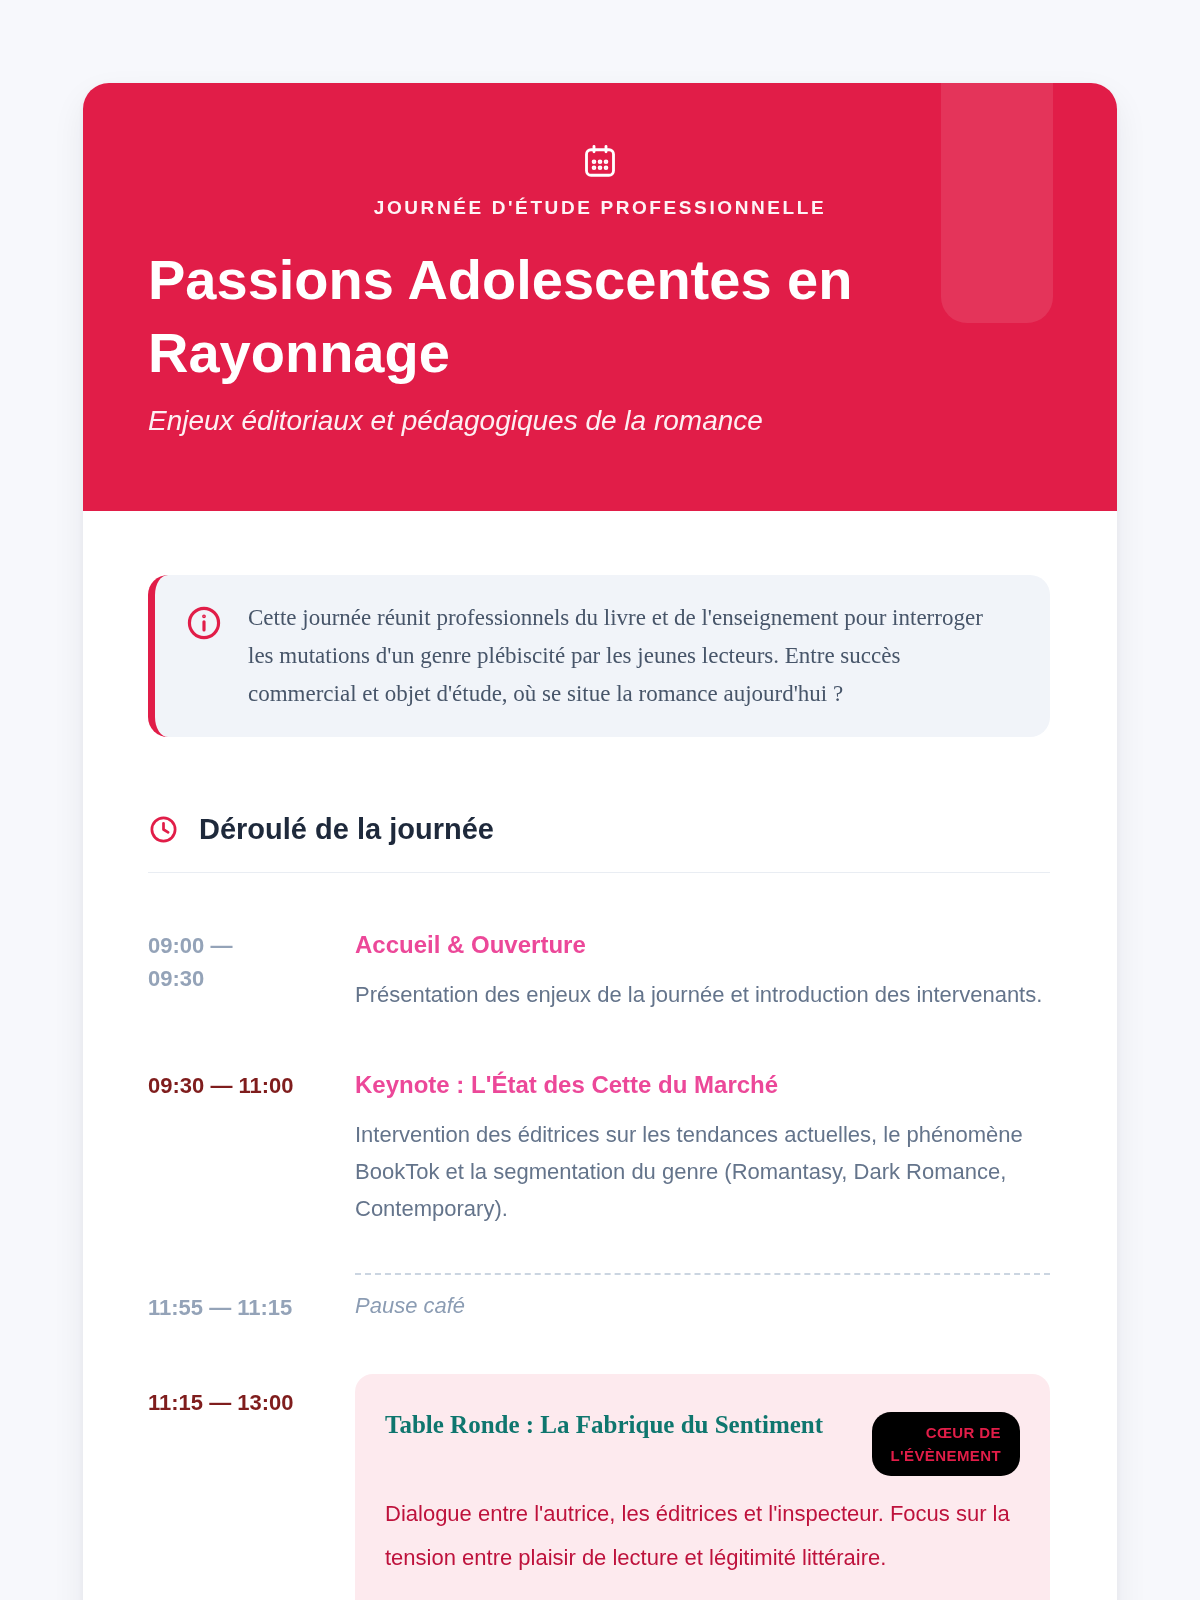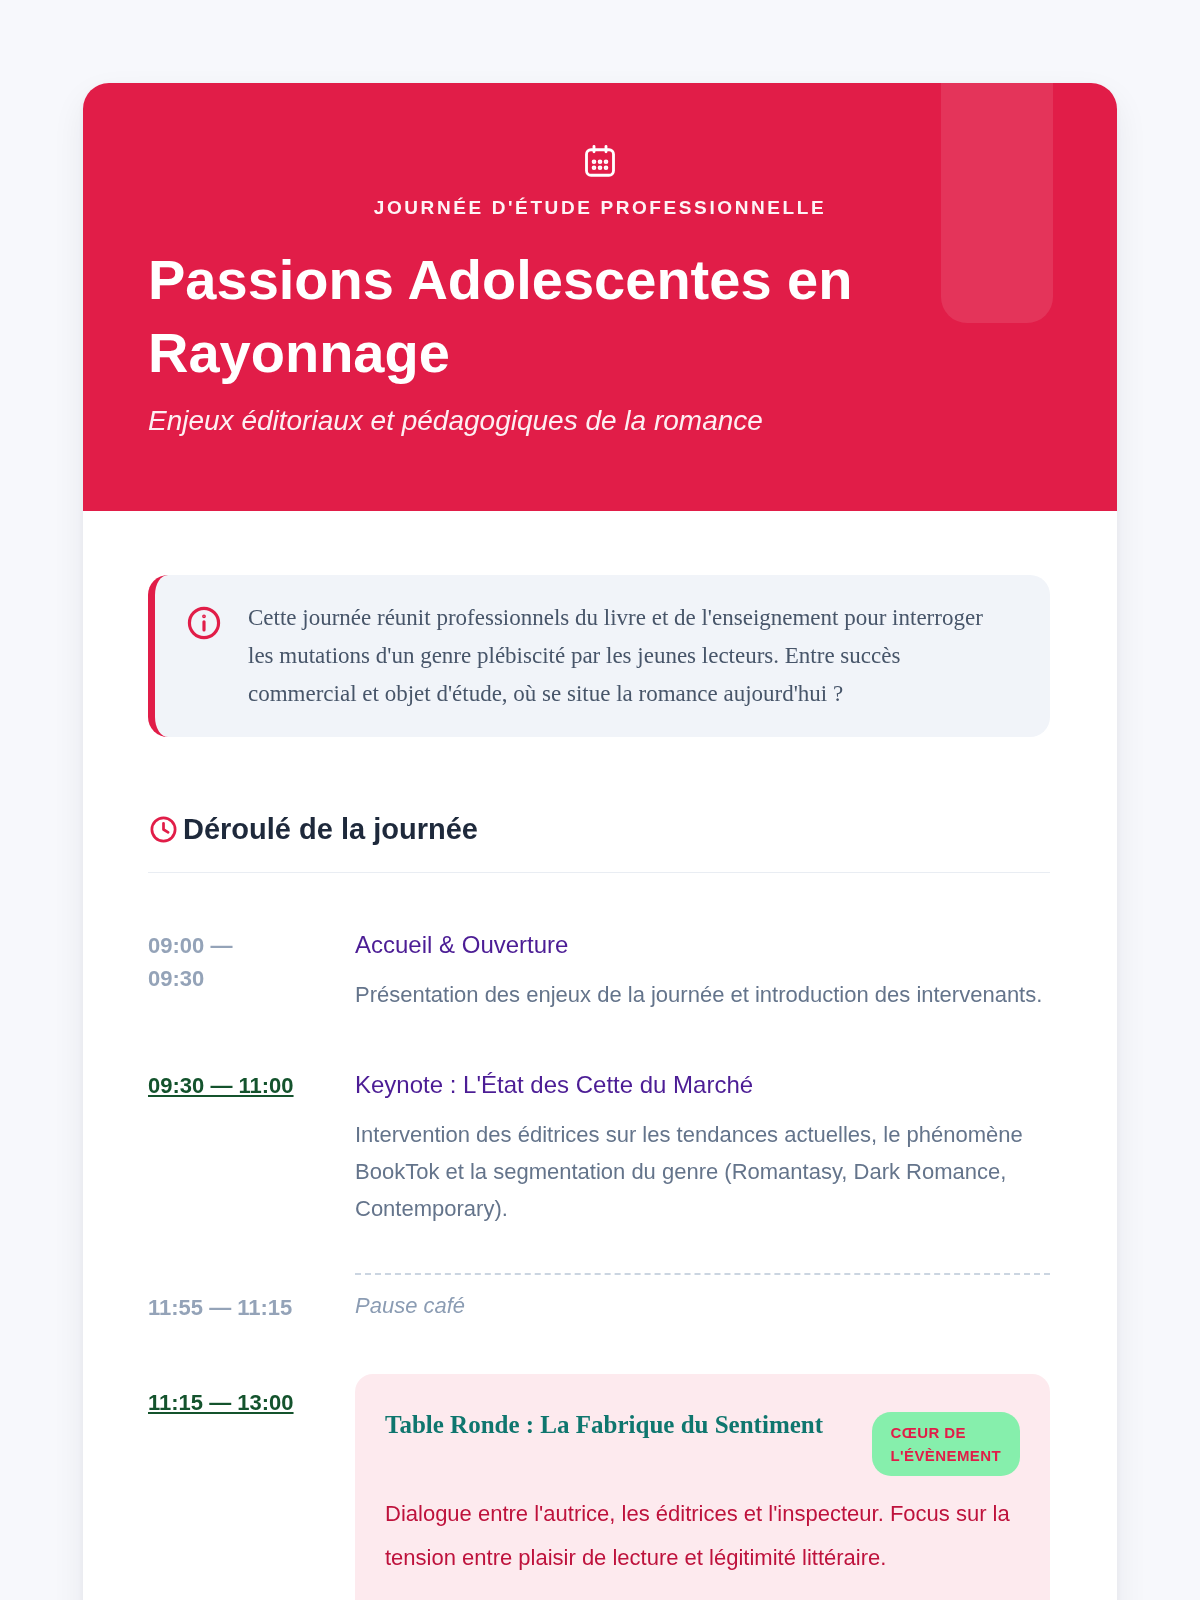--- a/index.html
+++ b/index.html
@@ -56,36 +56,36 @@
     border-radius:20px;
     padding:24px 38px 24px 30px;
     display:flex; gap:25px; align-items:flex-start;font-family:Liberation Serif, serif;
   }
   .callout .icon-wrap { flex:0 0 auto; margin-top:5px; }
   .callout p {
     color:#475569; font-size:23px; line-height:38px;
   }
   .section-title {
     margin-top:76px;
-    display:flex; align-items:center; gap:4px;
+    display:flex; align-items:center; gap:20px;
     color:#1e293b; font-size:29px; font-weight:800;
   }
   .divider { margin-top:26px; height:1px; background:#e9edf3; }
   
   .srow {
     display:grid; grid-template-columns:207px 1fr;
     margin-top:56px;
   }
   .stime {
     font-size:22px; font-weight:700; color:#94a3b8;
     line-height:33px; white-space:pre-line;
     padding-right:20px;
   }
-  .stime.red { color:#14532d;text-decoration:underline; }
-  .stitle { color:#4c1d95; font-size:24px; font-weight:400; line-height:32px; }
+  .stime.red { color:#7f1d1d; }
+  .stitle { color:#ec4899; font-size:24px; font-weight:700; line-height:32px; }
   .sdesc { margin-top:15px; color:#64748b; font-size:22px; line-height:37px; }
   .srow.pause { margin-top:46px; }
   .srow.pause .sbody {
     border-top:2px dashed #cbd5e1;
     padding-top:16px;
   }
   .srow.pause .stime { padding-top:18px; }
   .pause-text { color:#8b9cb3; font-size:22px; font-style:italic; line-height:30px; }
   
   .srow.featured { margin-top:50px; }
@@ -97,27 +97,28 @@
     min-height:340px;
   }
   .featured-head { display:flex; align-items:flex-start; gap:24px; }
   .ftitle {
     flex:1;
     color:#0f766e; font-size:25px; font-weight:700; line-height:42px;font-family:Liberation Serif, serif;
   }
   .badge {
     flex:0 0 auto;
     margin-top:8px;
-    background:#86efac;
+    background:#000000;
     color:#e11d48;
     font-size:15px; font-weight:800; letter-spacing:.4px; line-height:23px;
     padding:9px 19px;
     border-radius:19px;
     white-space:pre-line;
     max-width:200px;
+    text-align:right;
   }
   .fdesc {
     margin-top:16px;
     color:#be123c; font-size:22px; line-height:44px;
   }
   svg { display:block; }
 </style>
 </head>
 <body>
 

